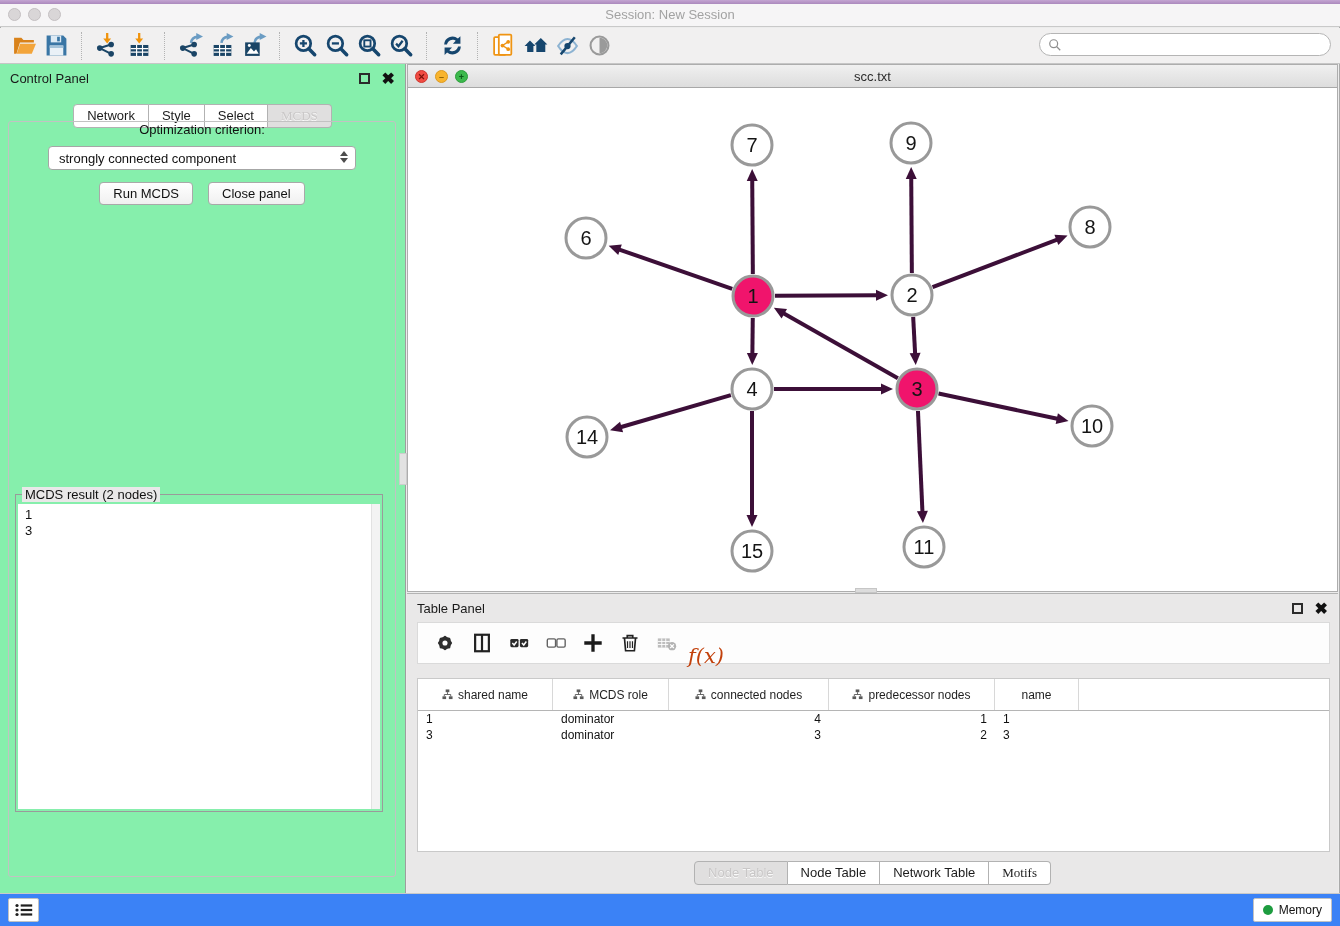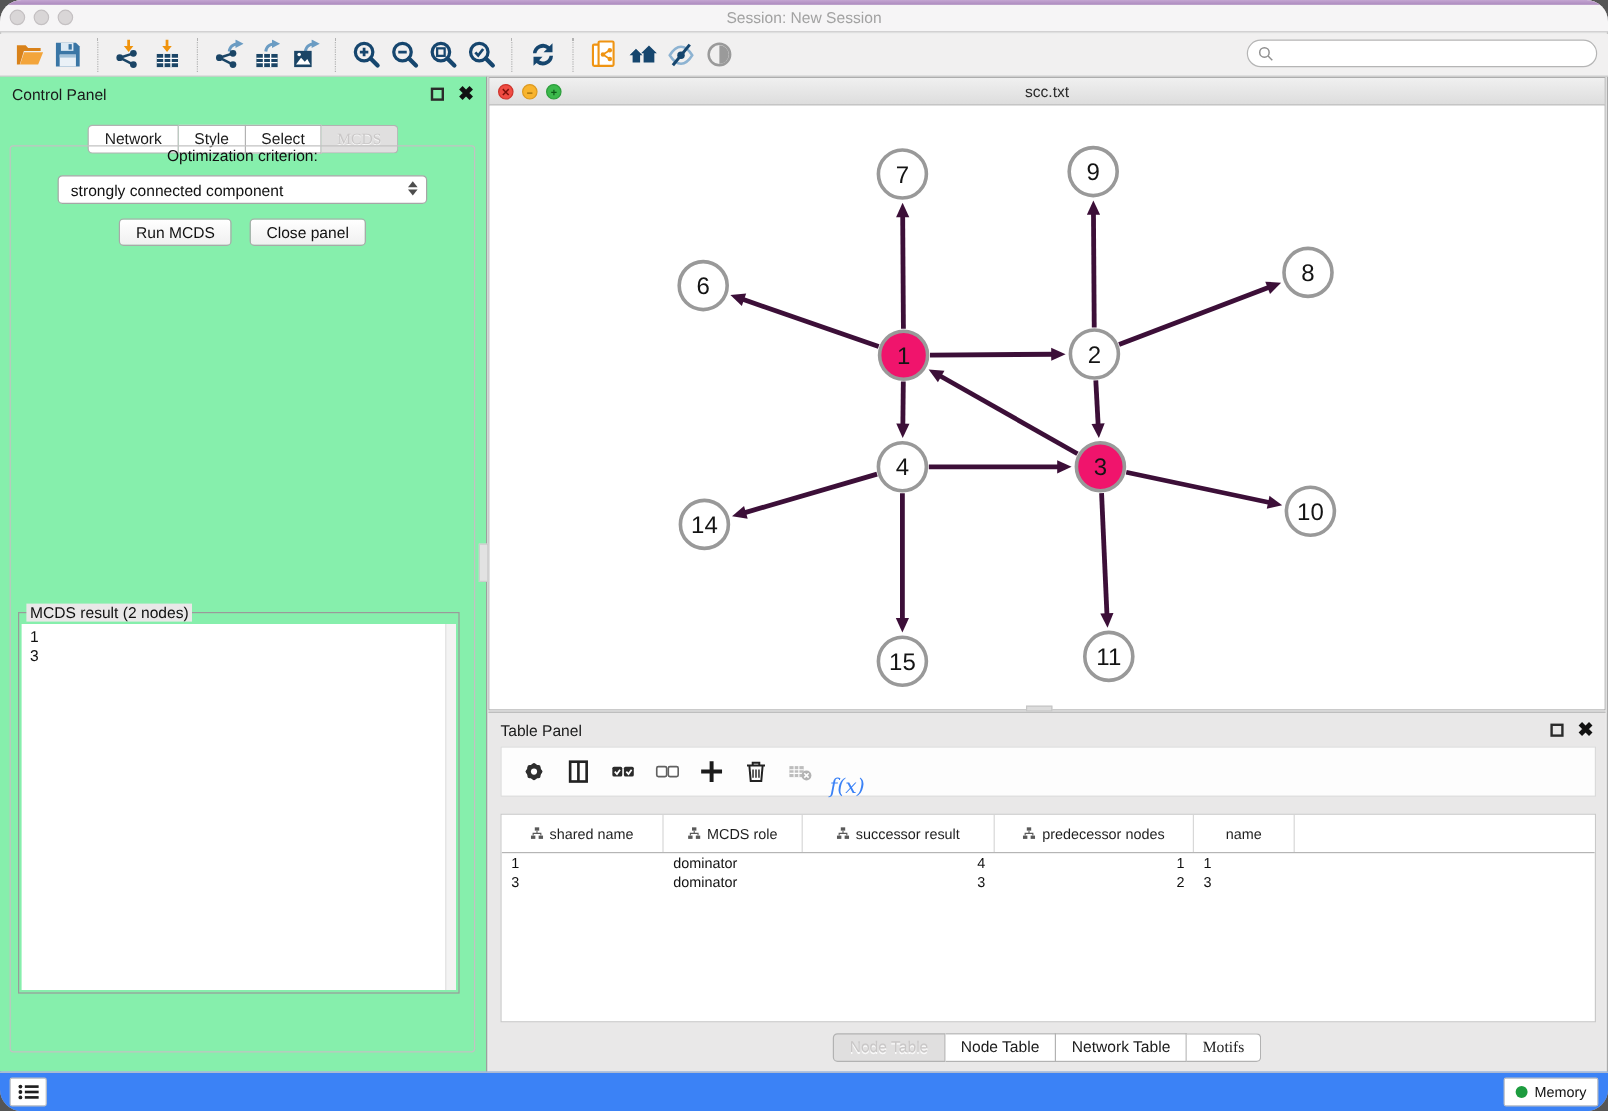--- a/index.html
+++ b/index.html
@@ -1,18 +1,18 @@
 <!DOCTYPE html>
 <html><head>
 <meta charset="utf-8">
 <style>
   * { margin:0; padding:0; box-sizing:border-box; }
   body { background:#555; font-family:"Liberation Sans", sans-serif; }
   .app { position:relative; width:1340px; height:926px; background:#ececec; overflow:hidden;
-         box-shadow: inset 0 0 0 1px rgba(0,0,0,.28); border-radius: 18px; }
+         box-shadow: inset 0 0 0 1px rgba(0,0,0,.28); }
 
   
   .titlebar { position:absolute; left:0; top:0; right:0; height:27px; background:#f6f5f6;
               border-bottom:1px solid #c9c9c9; }
   .titlebar::before { content:""; position:absolute; left:0; top:0; right:0; height:4px;
               background:linear-gradient(#c4a5d2,#ab89bd); }
   .traffic-inactive { position:absolute; left:8px; top:8px; display:flex; gap:7px; }
   .traffic-inactive span { width:13px; height:13px; border-radius:50%; background:#d9d6d7;
               border:1px solid #c4c0c2; }
   .win-title { position:absolute; left:0; right:0; top:7px; text-align:center; font-size:13px; color:#a2a2a2; }
@@ -50,21 +50,21 @@
            border:1px solid #a6a6a6; border-radius:4px; display:flex; align-items:center;
            padding-left:10px; font-size:13px; color:#111; cursor:pointer; }
   .combo-stepper { position:absolute; right:7px; top:4px; display:flex; flex-direction:column; gap:2px; }
   .combo-stepper .up { width:0; height:0; border-left:4px solid transparent; border-right:4px solid transparent;
            border-bottom:5px solid #4d4d4d; }
   .combo-stepper .down { width:0; height:0; border-left:4px solid transparent; border-right:4px solid transparent;
            border-top:5px solid #4d4d4d; }
   .cp-buttons { display:flex; justify-content:center; gap:15px; margin-top:12px; }
   .btn { background:linear-gradient(#ffffff,#f0f0f0); border:1px solid #a9a9a9; border-radius:4px;
          font-size:13px; padding:3px 13px; color:#111; cursor:pointer; }
-  .result-group { position:absolute; left:6px; top:388px; width:368px; height:318px; border:1px solid #9a9a9a; }
+  .result-group { position:absolute; left:6px; top:372px; width:368px; height:318px; border:1px solid #9a9a9a; }
   .result-label { position:absolute; top:-8px; left:6px; background:#e9e8e8; padding:0 3px; font-size:13px; color:#111; }
   .result-body { position:absolute; left:2px; right:2px; top:9px; bottom:2px; background:#fff;
                  font-size:13px; color:#111; padding:3px 0 0 7px; line-height:16px; overflow:hidden; }
   .result-scroll { position:absolute; right:2px; top:9px; bottom:2px; width:9px; background:#f3f3f3;
                  border-left:1px solid #e2e2e2; }
 
   
   .net-window { position:absolute; left:407px; top:64px; right:2px; height:528px; background:#fff;
                 border:1px solid #adadad; }
   .net-titlebar { position:relative; height:23px; background:linear-gradient(#f0f0f0,#dddddd);
@@ -80,21 +80,21 @@
   .net-canvas svg { display:block; }
 
   
   .table-panel { position:absolute; left:407px; top:593px; right:2px; bottom:33px; background:#e9e8e8;
                 border-top:1px solid #b3b3b3; }
   .tp-toolbar { position:absolute; left:10px; right:8px; top:28px; height:42px; background:#fdfdfd;
                 border:1px solid #dadada; display:flex; align-items:center; gap:7px; padding-left:12px; }
   .tp-btn { width:30px; height:32px; border:none; background:transparent; display:flex; align-items:center;
                 justify-content:center; cursor:pointer; }
   .tp-btn svg { width:22px; height:22px; }
-  .fx-label { font-family:"DejaVu Serif", serif; font-style:italic; font-size:17px; color:#3b82f6; margin-left:4px;margin-top:26px; }
+  .fx-label { font-family:"DejaVu Serif", serif; font-style:italic; font-size:21px; color:#c2410c; margin-left:4px;margin-top:26px; }
   .tp-table { position:absolute; left:10px; right:8px; top:84px; height:174px; background:#fff;
                 border:1px solid #c9c9c9; overflow:hidden; }
   .tp-header { display:flex; height:32px; background:#fff; border-bottom:1px solid #b5b5b5; }
   .tp-hcell { display:flex; align-items:center; justify-content:center; gap:5px; font-size:12px; color:#1f1f1f;
                 border-right:1px solid #d8d8d8; cursor:pointer; white-space:nowrap; }
   .tp-row { display:flex; height:16px; align-items:center; font-size:12px; color:#111; cursor:pointer; }
   .tp-cell { padding:0 8px; white-space:nowrap; overflow:hidden; }
   .tp-tabs { position:absolute; left:0; right:0; bottom:8px; display:flex; justify-content:center; }
 
   
@@ -457,21 +457,21 @@
           </div>
           <div class="tp-hcell" style="width: 160px;">
             <svg viewBox="0 0 12 12" width="11" height="11">
               <g fill="#5a5a5a">
                 <rect x="4" y="0.5" width="4" height="3"></rect>
                 <rect x="0.5" y="8" width="4" height="3"></rect>
                 <rect x="7.5" y="8" width="4" height="3"></rect>
               </g>
               <path d="M6 3.5V6M2.5 8V6h7v2" fill="none" stroke="#5a5a5a"></path>
             </svg>
-            <span>successor result</span>
+            <span>connected nodes</span>
           </div>
           <div class="tp-hcell" style="width: 166px;">
             <svg viewBox="0 0 12 12" width="11" height="11">
               <g fill="#5a5a5a">
                 <rect x="4" y="0.5" width="4" height="3"></rect>
                 <rect x="0.5" y="8" width="4" height="3"></rect>
                 <rect x="7.5" y="8" width="4" height="3"></rect>
               </g>
               <path d="M6 3.5V6M2.5 8V6h7v2" fill="none" stroke="#5a5a5a"></path>
             </svg>

